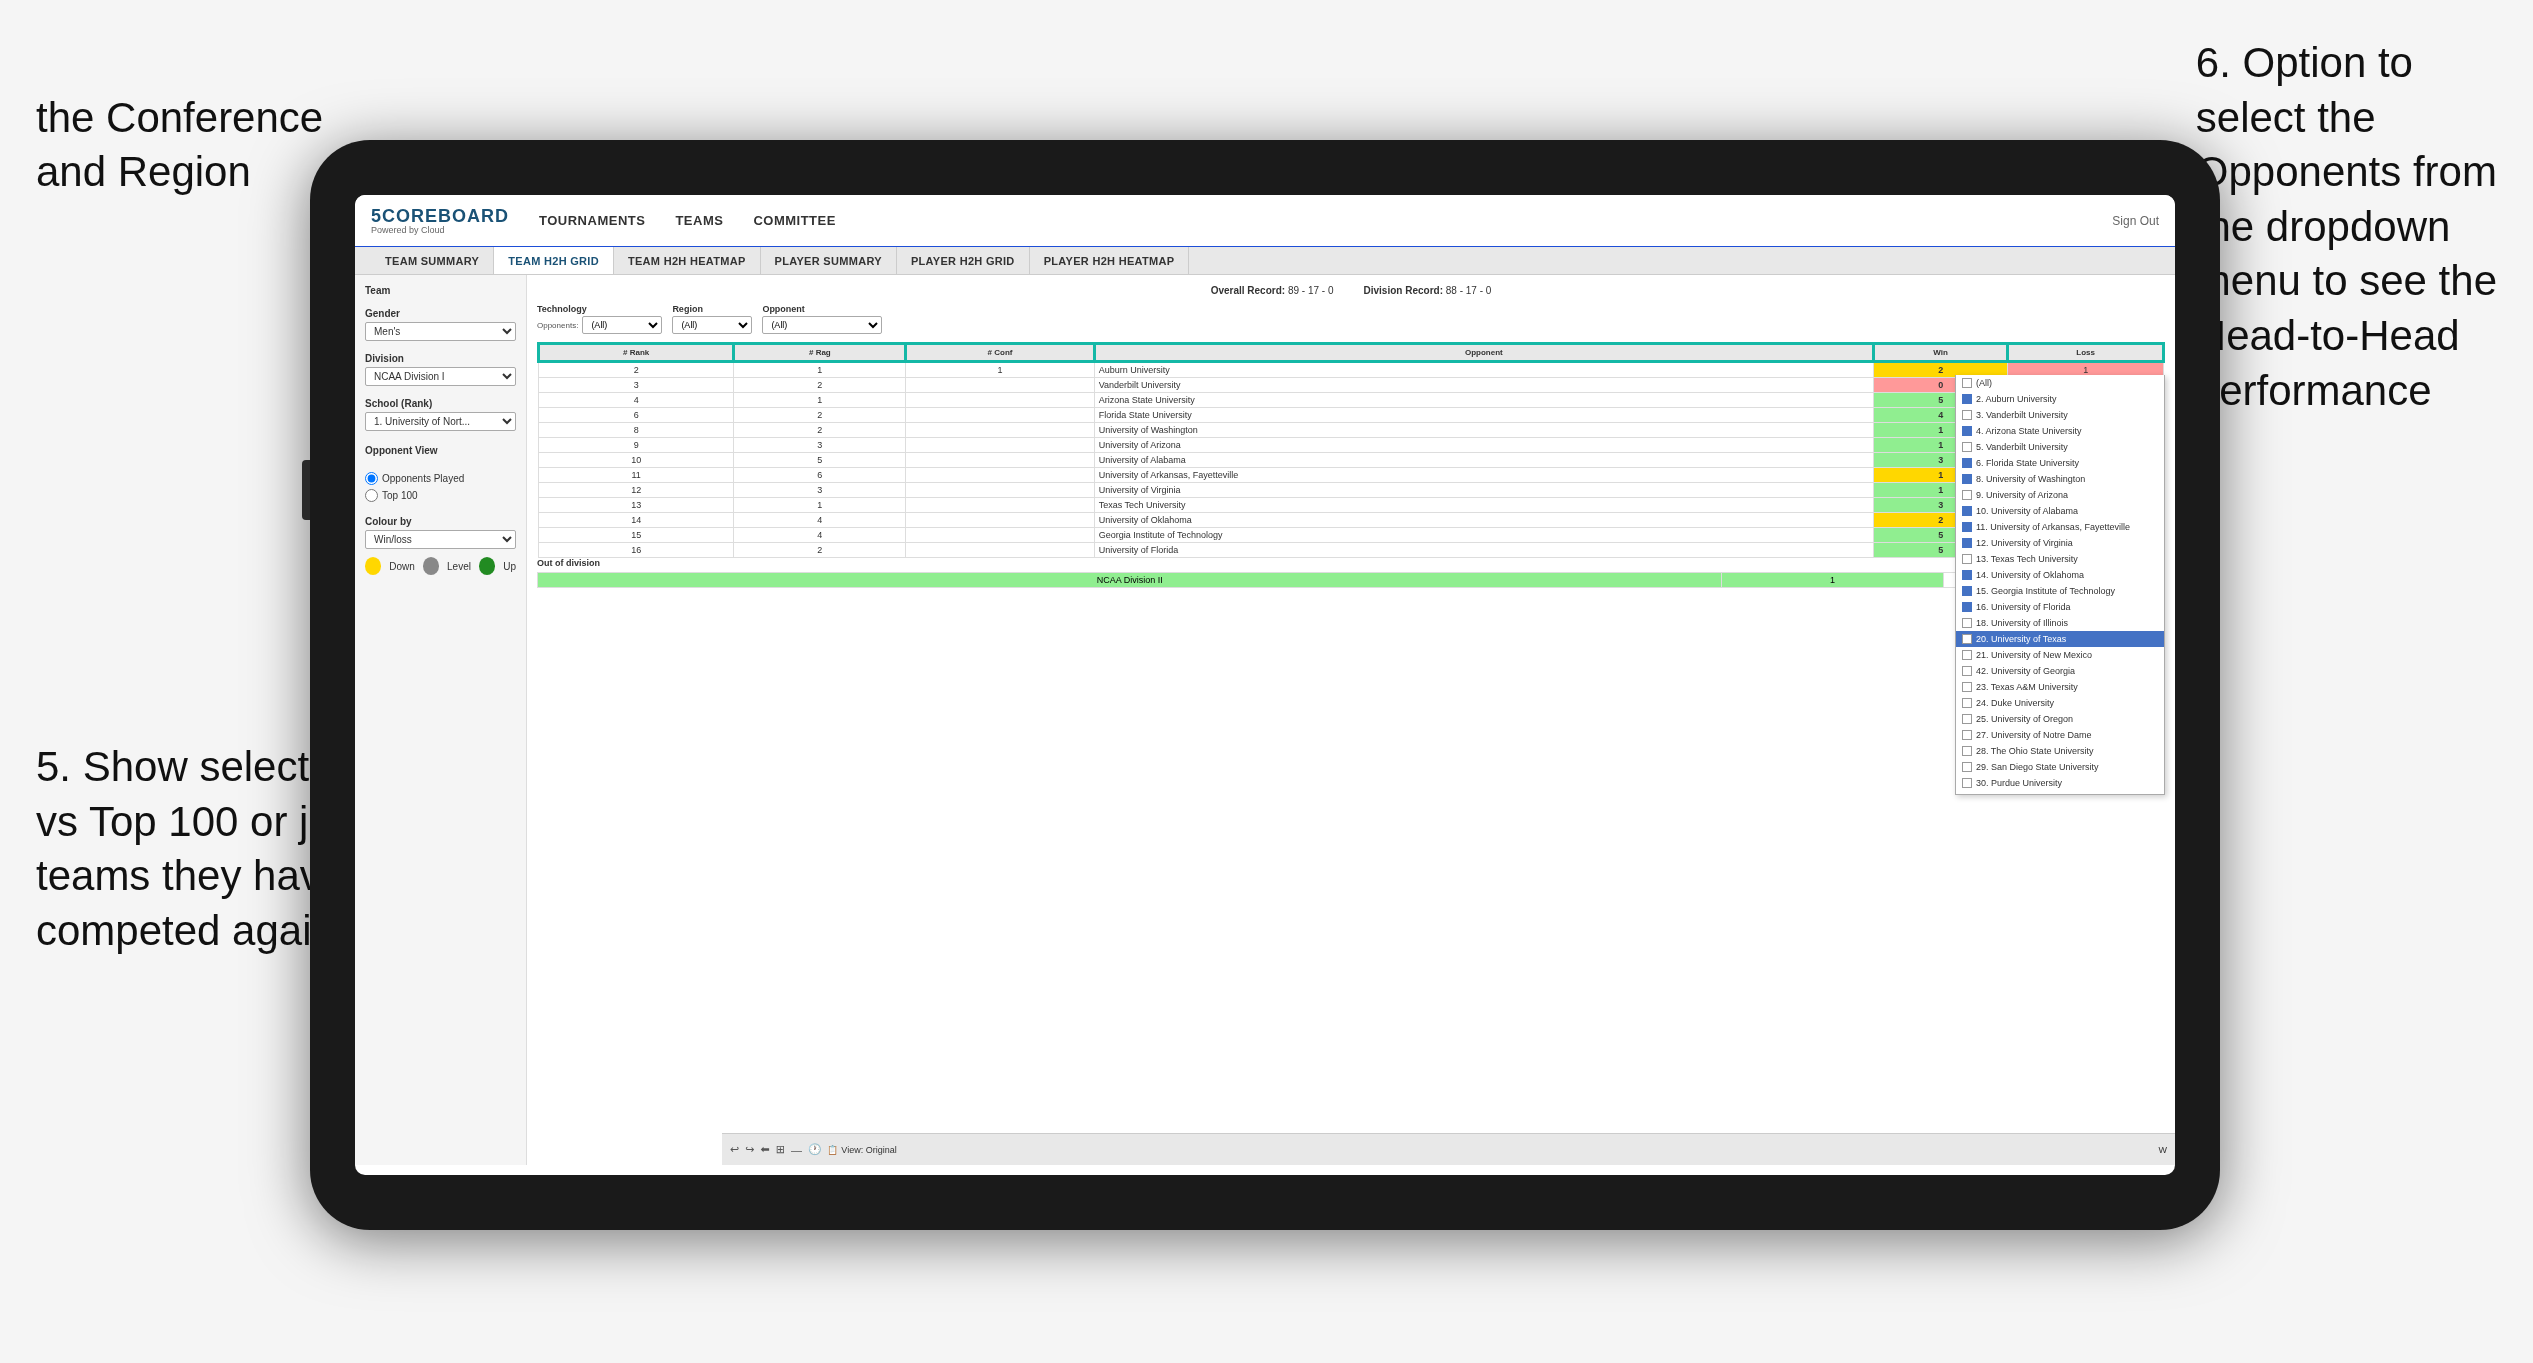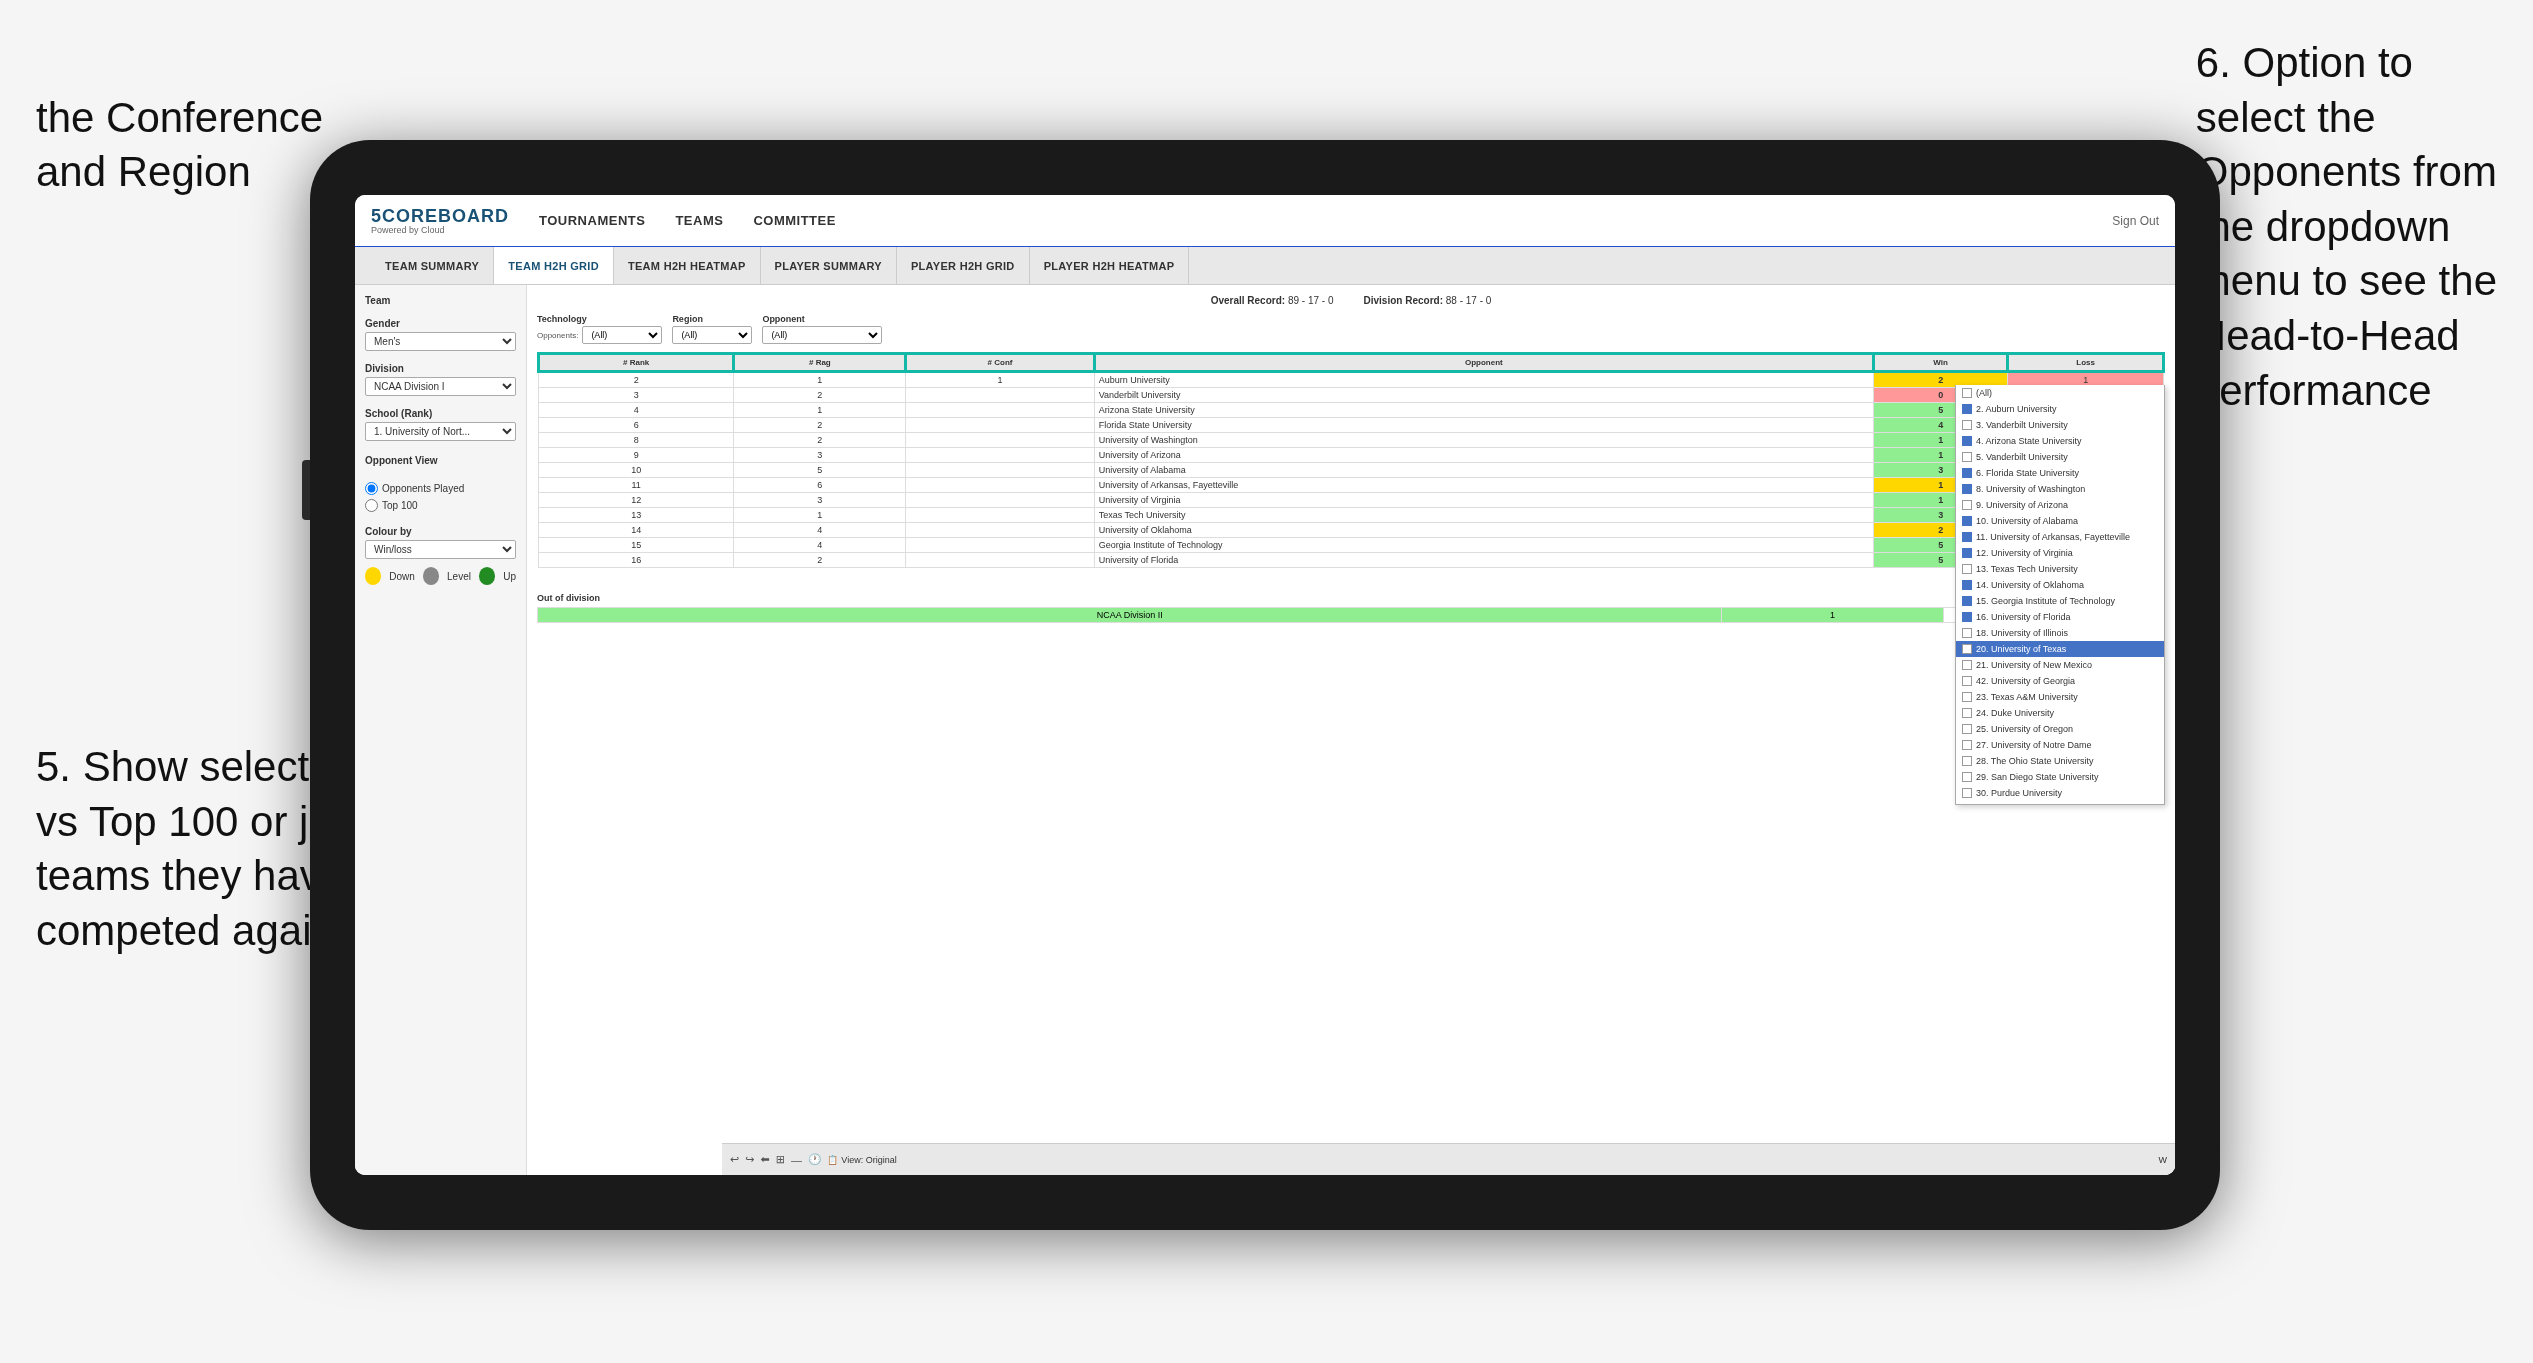--- a/index.html
+++ b/index.html
@@ -101,21 +101,21 @@
     }
 
     .nav-signout {
       font-size: 12px;
       color: #666;
       margin-left: auto;
     }
 
     
     .sub-nav {
-      height: 38px;
+      height: 28px;
       background: #e8e8e8;
       display: flex;
       align-items: center;
       padding: 0 16px;
       gap: 0;
       border-bottom: 1px solid #ccc;
     }
 
     .sub-nav-item {
       font-size: 11px;
@@ -309,21 +309,21 @@
       padding: 2px 4px;
       font-size: 9px;
       color: #333;
     }
 
     .td-center { text-align: center; }
     .td-left { text-align: left; }
 
     
     .out-of-division {
-      margin-top: 25px;
+      margin-top: 0;
       font-size: 9px;
       color: #333;
       font-weight: 600;
       margin-bottom: 4px;
     }
 
     .division-table {
       width: 100%;
       border-collapse: collapse;
       font-size: 9px;

